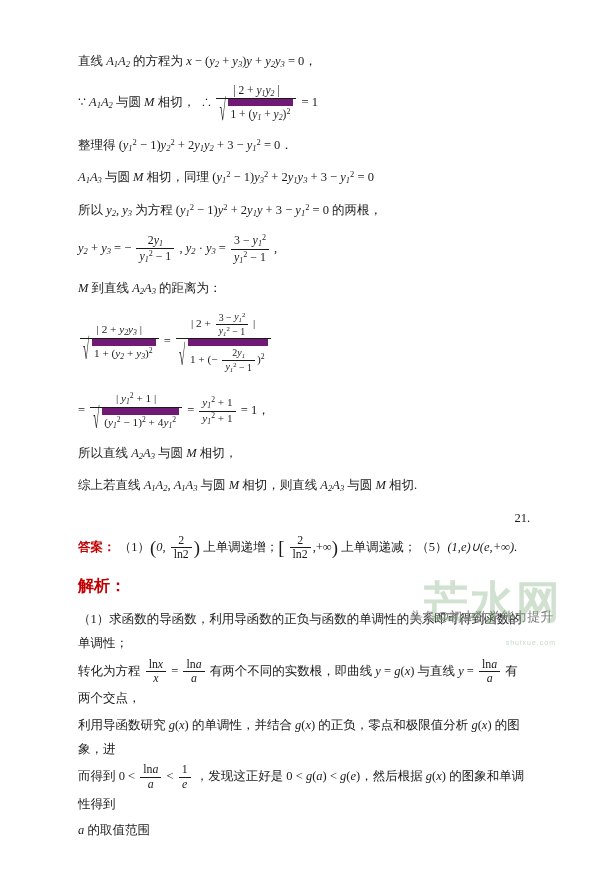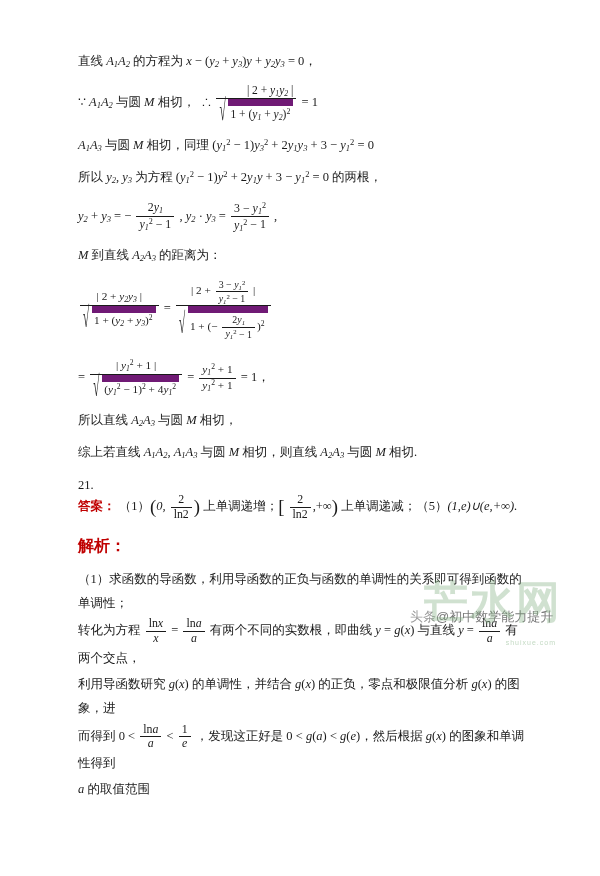--- a/index.html
+++ b/index.html
@@ -91,20 +91,22 @@
   }
 
   .red {
     color: #c00000;
   }
   .bold {
     font-weight: bold;
   }
   .q-num {
     font-size: 12.5px;
+    margin-bottom: 8px;
+    text-align: right;
   }
   .ans-line {
     margin-bottom: 14px;
   }
   .sol-head {
     margin-bottom: 10px;
   }
   .para {
     font-size: 12.5px;
     line-height: 1.95;
@@ -147,27 +149,30 @@
 
 <div class="page">
   <div class="content">
 
     <div class="line">
       直线 <span class="math">A<sub>1</sub>A<sub>2</sub></span> 的方程为 <span class="math">x</span> − (<span class="math">y<sub>2</sub></span> + <span class="math">y<sub>3</sub></span>)<span class="math">y</span> + <span class="math">y<sub>2</sub>y<sub>3</sub></span> = 0，
     </div>
 
     <div class="line tall">
       ∵ <span class="math">A<sub>1</sub>A<sub>2</sub></span> 与圆 <span class="math">M</span> 相切，&nbsp; ∴
-      <span class="frac" style="font-size:0.92em;text-align:right;">
+      <span class="frac" style="font-size:0.92em;">
         <span class="num">| 2 + <span class="math">y<sub>1</sub>y<sub>2</sub></span> |</span>
         <span class="den"><span class="sqrt"><span class="rad">1 + (<span class="math">y<sub>1</sub></span> + <span class="math">y<sub>2</sub></span>)<sup class="up">2</sup></span></span></span>
       </span>
       = 1
     </div>
 
+    <div class="line">
+      整理得 (<span class="math">y<sub>1</sub><sup class="up">2</sup></span> − 1)<span class="math">y<sub>2</sub><sup class="up">2</sup></span> + 2<span class="math">y<sub>1</sub>y<sub>2</sub></span> + 3 − <span class="math">y<sub>1</sub><sup class="up">2</sup></span> = 0．
+    </div>
 
     <div class="line">
       <span class="math">A<sub>1</sub>A<sub>3</sub></span> 与圆 <span class="math">M</span> 相切，同理 (<span class="math">y<sub>1</sub><sup class="up">2</sup></span> − 1)<span class="math">y<sub>3</sub><sup class="up">2</sup></span> + 2<span class="math">y<sub>1</sub>y<sub>3</sub></span> + 3 − <span class="math">y<sub>1</sub><sup class="up">2</sup></span> = 0
     </div>
 
     <div class="line">
       所以 <span class="math">y<sub>2</sub></span>, <span class="math">y<sub>3</sub></span> 为方程 (<span class="math">y<sub>1</sub><sup class="up">2</sup></span> − 1)<span class="math">y<sup class="up">2</sup></span> + 2<span class="math">y<sub>1</sub>y</span> + 3 − <span class="math">y<sub>1</sub><sup class="up">2</sup></span> = 0 的两根，
     </div>
 
     <div class="line">

